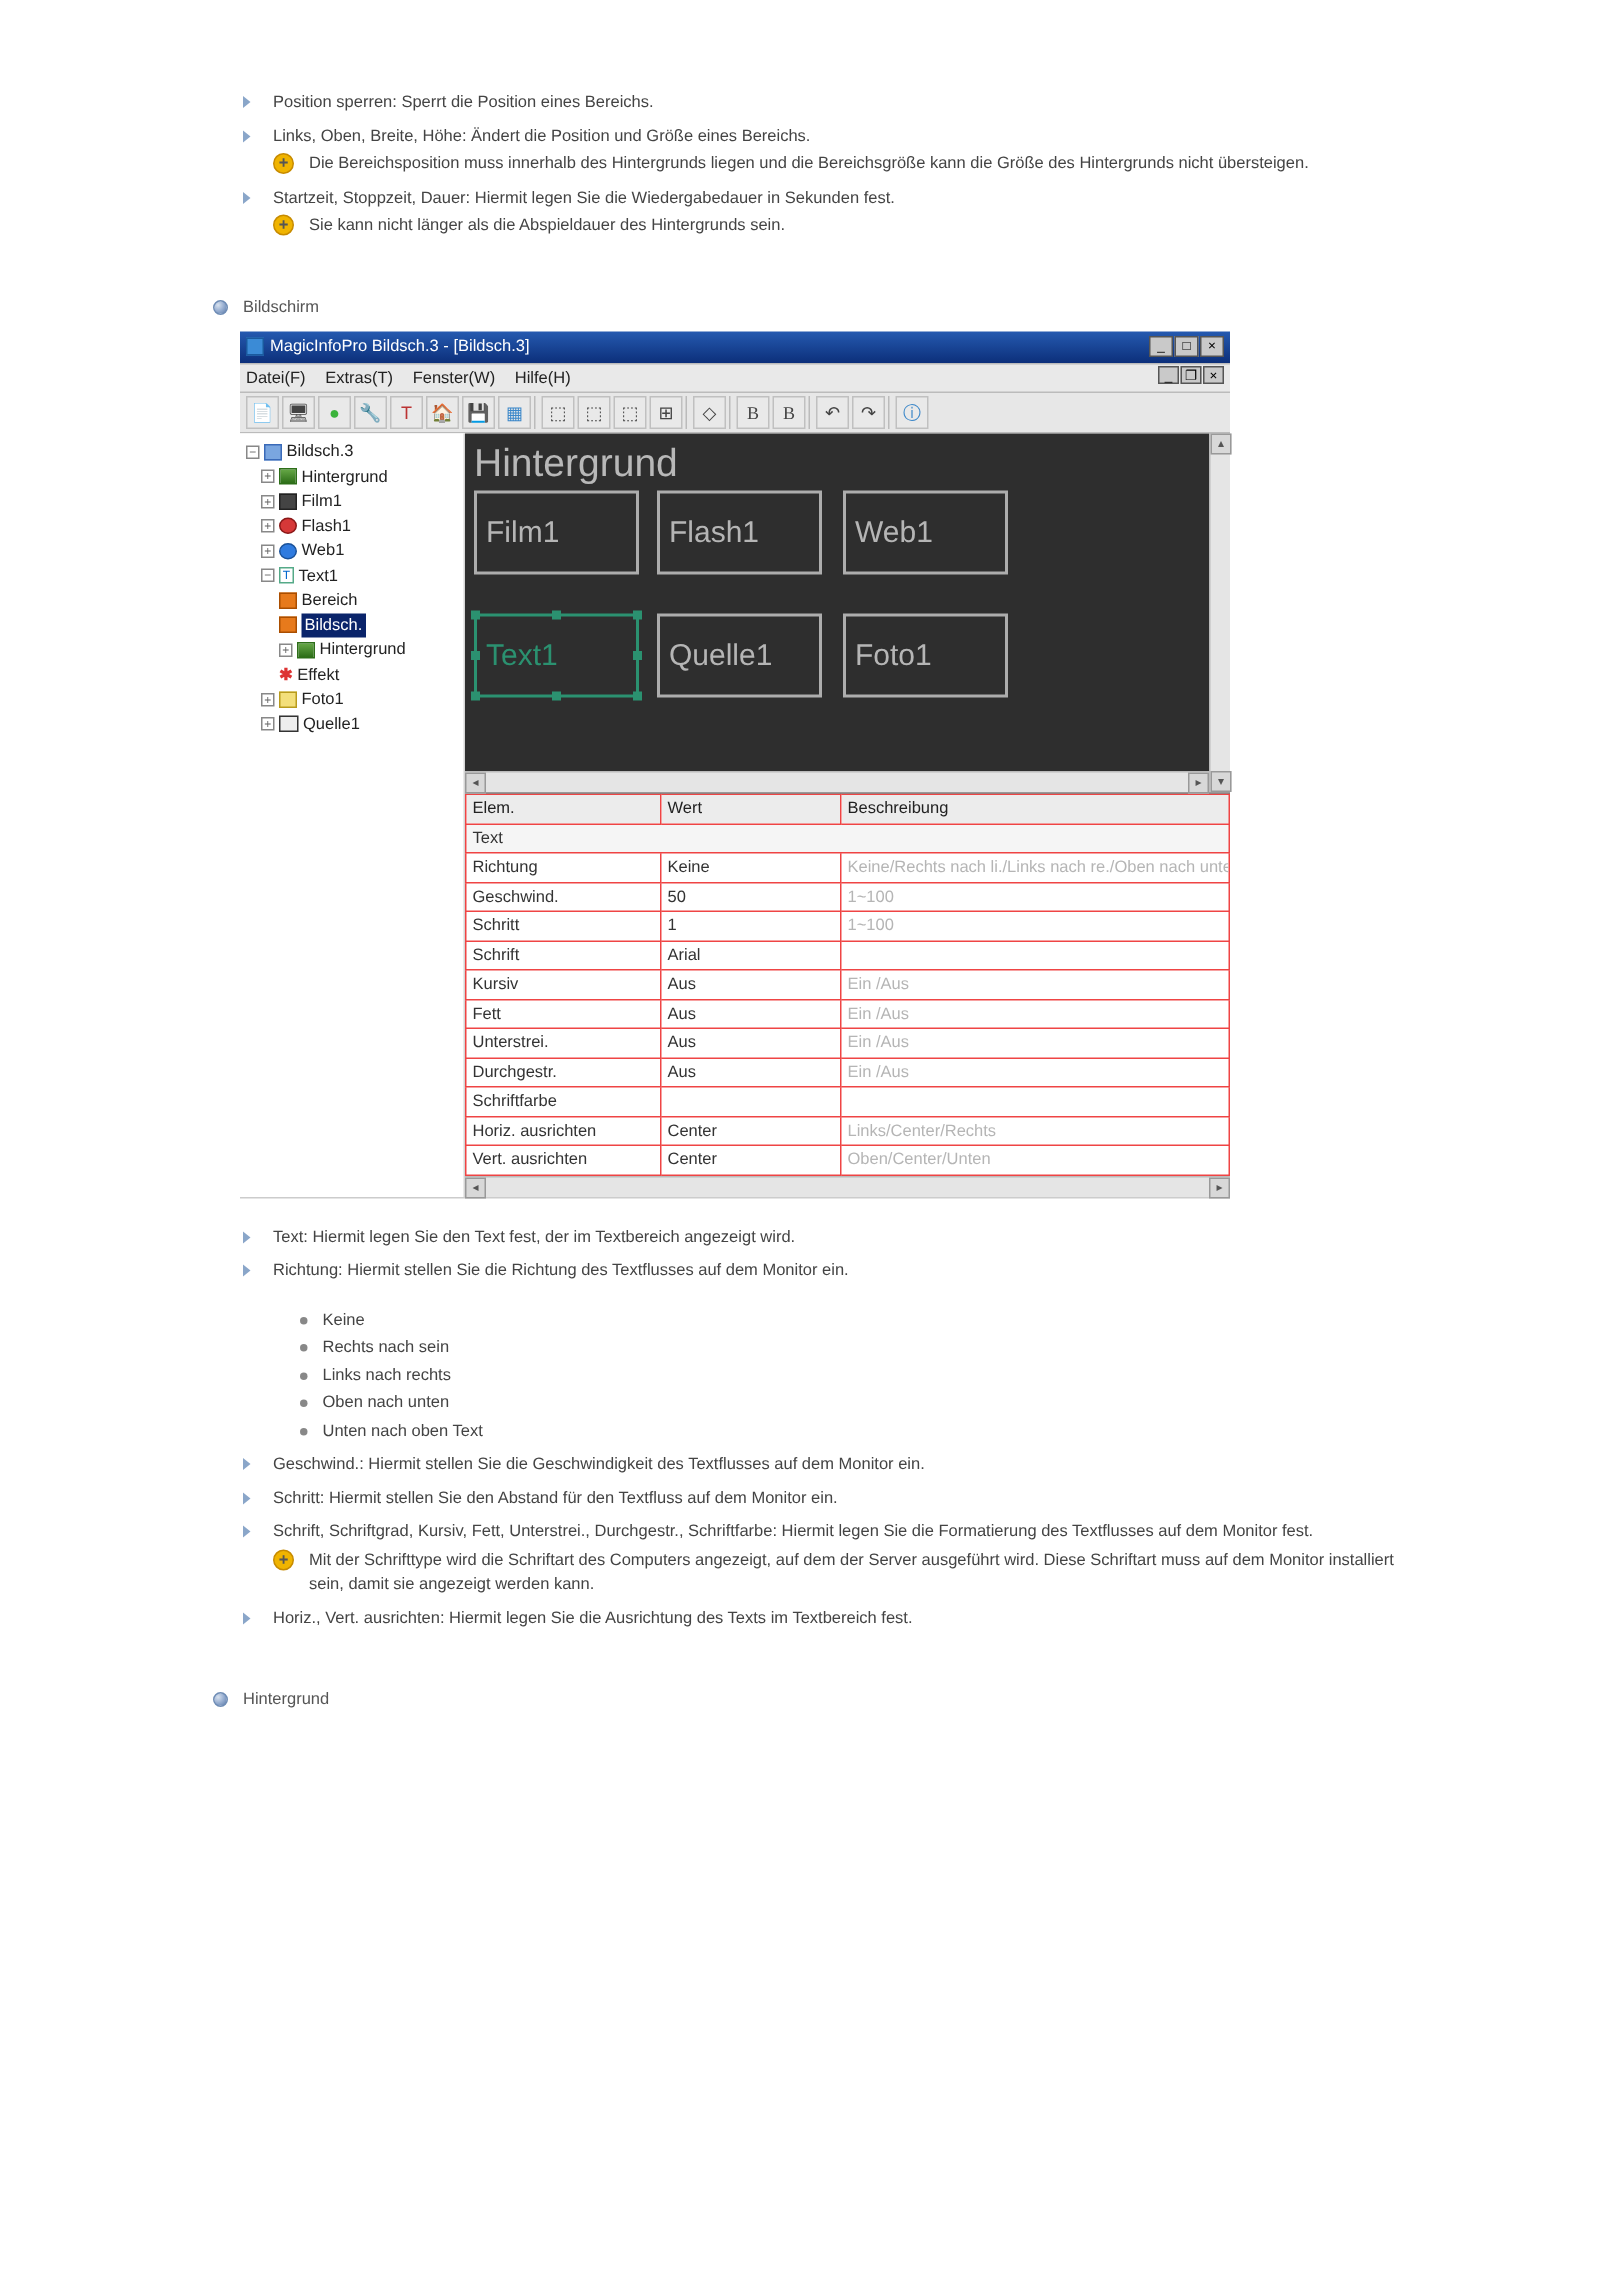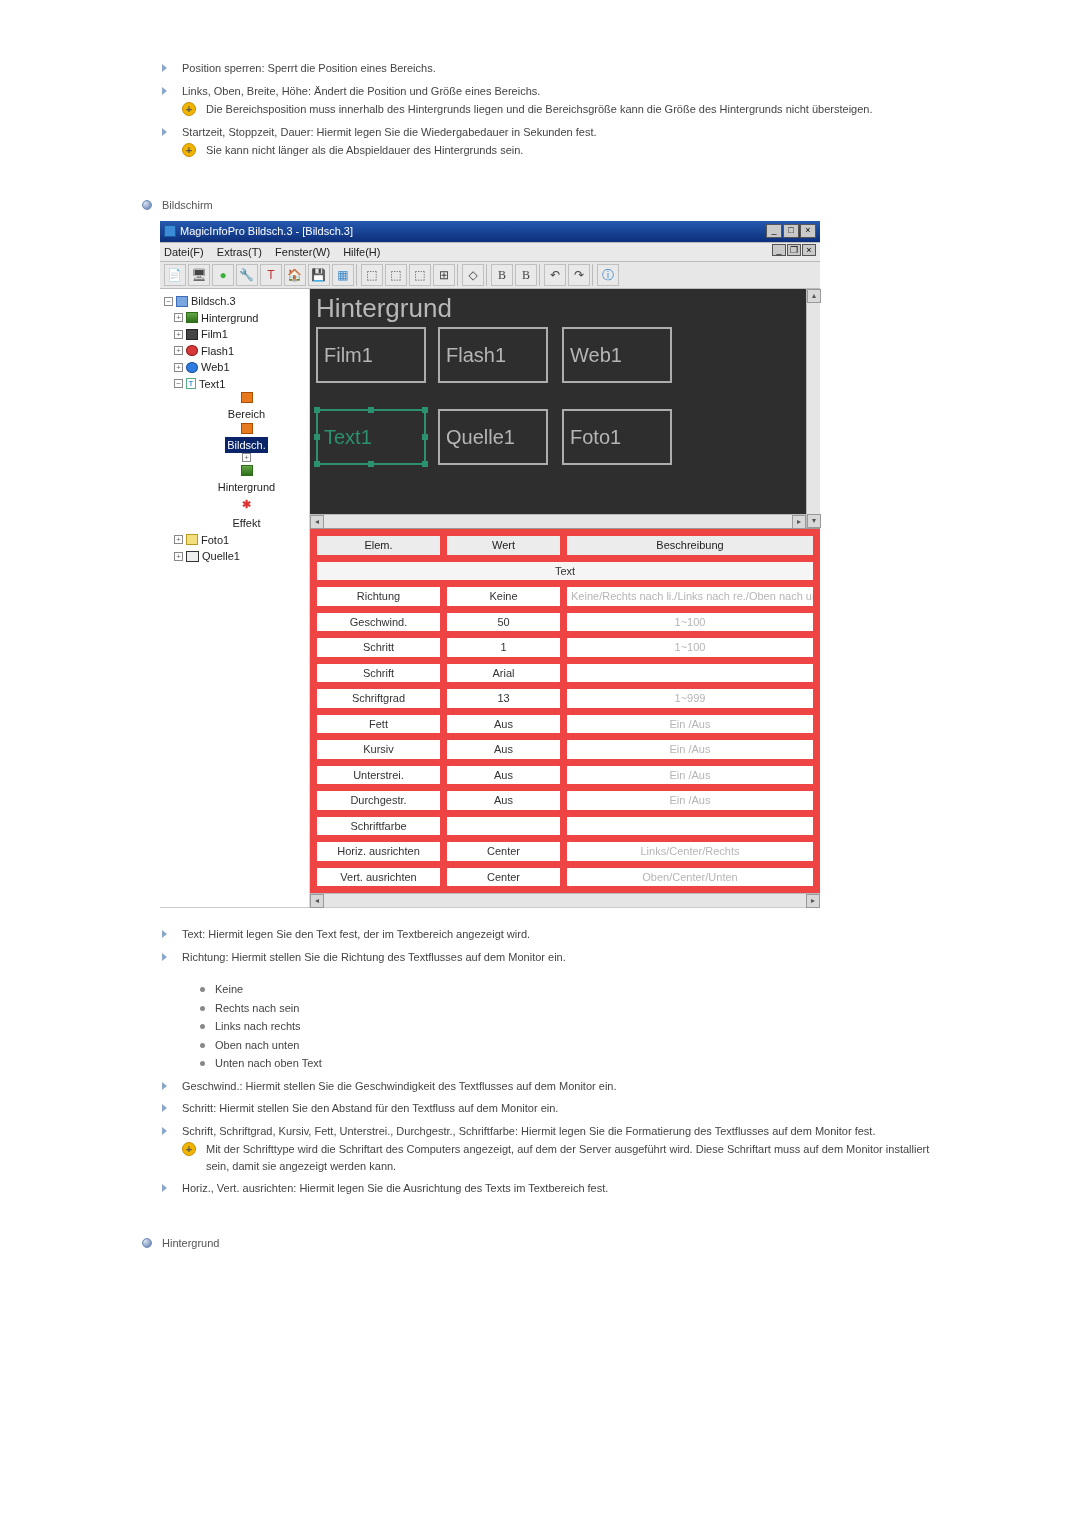--- a/index.html
+++ b/index.html
@@ -130,21 +130,21 @@
     width: 150px;
     background: #fff;
     border-right: 1px solid #d6d6d6;
     padding: 4px 2px 12px 2px;
     font-size: 11px;
     color: #222;
   }
   .tree .node { display:flex; align-items:center; gap:3px; padding:0 0 0 2px; white-space: nowrap; }
   .tree .exp { width:9px;height:9px;border:1px solid #888;font-size:8px;line-height:7px;text-align:center;background:#fff;color:#666; flex:0 0 auto;}
   .tree .ind-1 { padding-left: 12px; }
-  .tree .ind-2 { padding-left: 24px; flex-direction: column; }
+  .tree .ind-2 { padding-left: 24px; }
   .ticon { width:12px; height:11px; display:inline-block; flex:0 0 auto; }
   .ic-screen { background:#7aa6e0; border:1px solid #3a6ab8; }
   .ic-scbg { background:linear-gradient(to bottom,#65a746,#2d6e18); border:1px solid #2d6e18; }
   .ic-film { background:#444; border:1px solid #222; }
   .ic-flash { background:#d63838; border-radius:50%; border:1px solid #8a1818; }
   .ic-web { background:#2f7bdf; border-radius:50%; border:1px solid #195199; }
   .ic-text { background:#fff; border:1px solid #5a8; color:#06c; width:10px;height:11px; }
   .ic-custom { width:12px;height:11px; background:#e77a1c; border:1px solid #aa4e00;}
   .ic-eff { color:#d33; font-weight:bold; width:auto; }
   .ic-foto { width:12px;height:11px; background:#f3df7b; border:1px solid #b89b1d;}
@@ -181,23 +181,23 @@
   .sb-h { position:absolute; left:0; right:14px; bottom:0; height:14px; background:#e5e5e5; border-top:1px solid #bbb;}
   .sb-btn { width:14px;height:14px;background:#d8d8d8;border:1px solid #999;position:absolute;display:flex;align-items:center;justify-content:center;font-size:8px;color:#555;}
 
   .props {
     background:#fff;
     font-size:11px;
     color:#333;
   }
   .props table { width:100%; border-collapse:collapse; table-layout:fixed; }
   .props th, .props td {
-    border:7px solid #ef4444;
+    border:1px solid #ef4444;
     padding:1px 4px;
-    text-align:center;
+    text-align:left;
     overflow:hidden; white-space:nowrap;
   }
   .props th { background:#ececec; color:#222; font-weight:normal; }
   .props .group td { background:#f5f5f5; }
   .props .muted { color:#b5b5b5; }
   .props-scroll { height:14px; background:#e5e5e5; border-top:1px solid #bbb; position:relative;}
 
 </style>
 </head>
 <body>
@@ -418,31 +418,26 @@
                 <td>Schritt</td>
                 <td>1</td>
                 <td class="muted">1~100</td>
               </tr>
           <tr>
                 <td>Schrift</td>
                 <td>Arial</td>
                 <td class="muted"></td>
               </tr>
           <tr>
-                <td>Schriftgrad</td>
-                <td>13</td>
-                <td class="muted">1~999</td>
-              </tr>
-          <tr>
-                <td>Fett</td>
+                <td>Kursiv</td>
                 <td>Aus</td>
                 <td class="muted">Ein /Aus</td>
               </tr>
           <tr>
-                <td>Kursiv</td>
+                <td>Fett</td>
                 <td>Aus</td>
                 <td class="muted">Ein /Aus</td>
               </tr>
           <tr>
                 <td>Unterstrei.</td>
                 <td>Aus</td>
                 <td class="muted">Ein /Aus</td>
               </tr>
           <tr>
                 <td>Durchgestr.</td>

